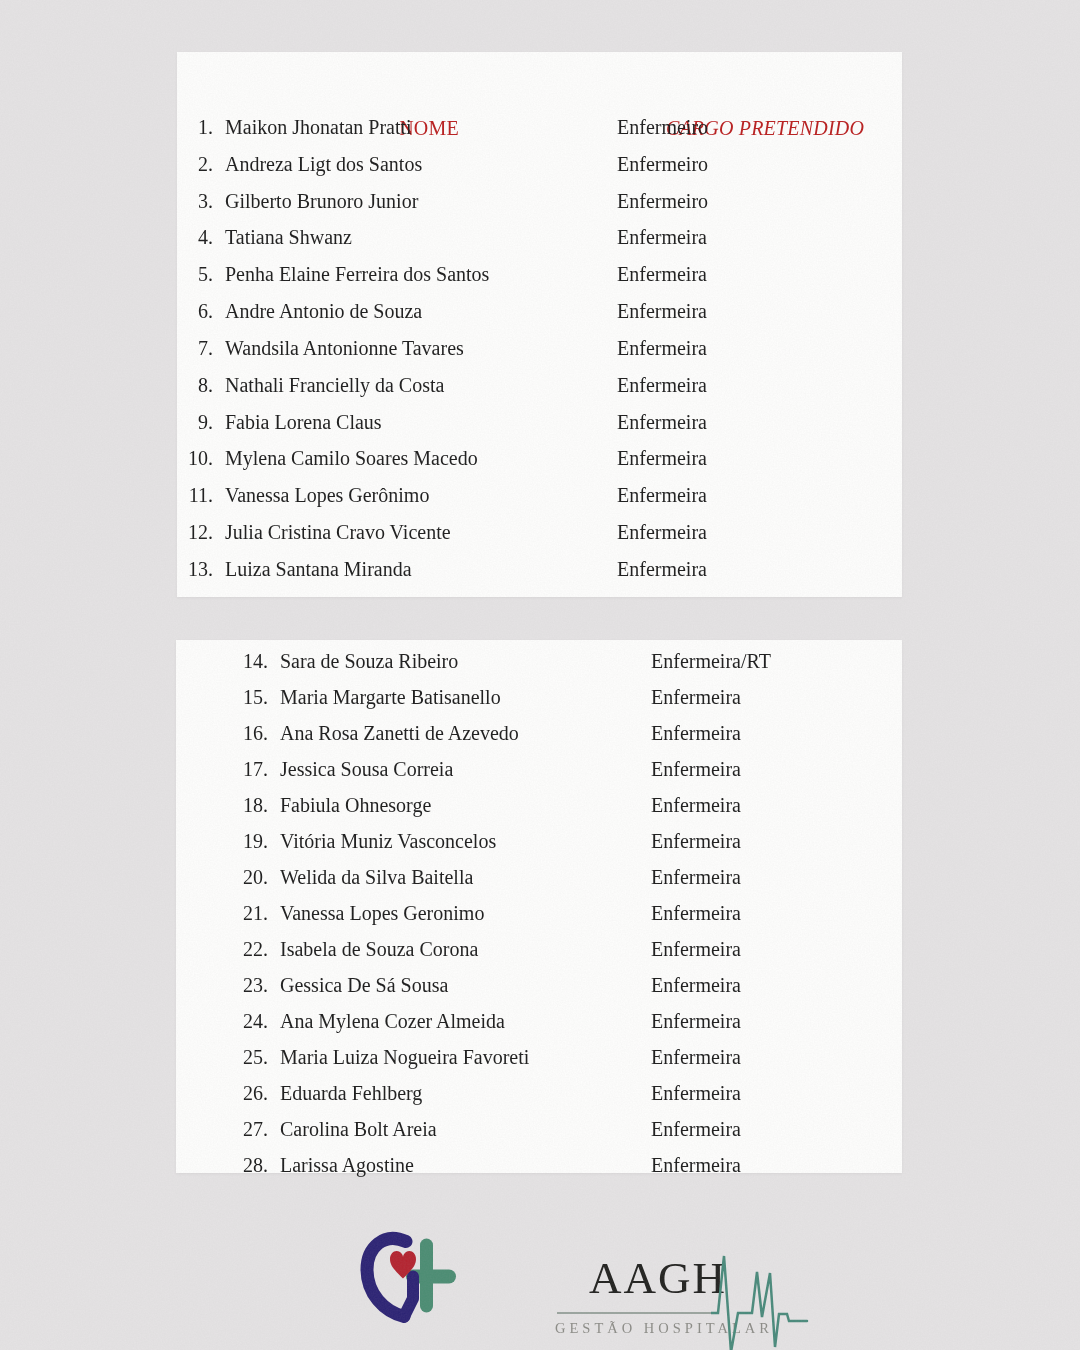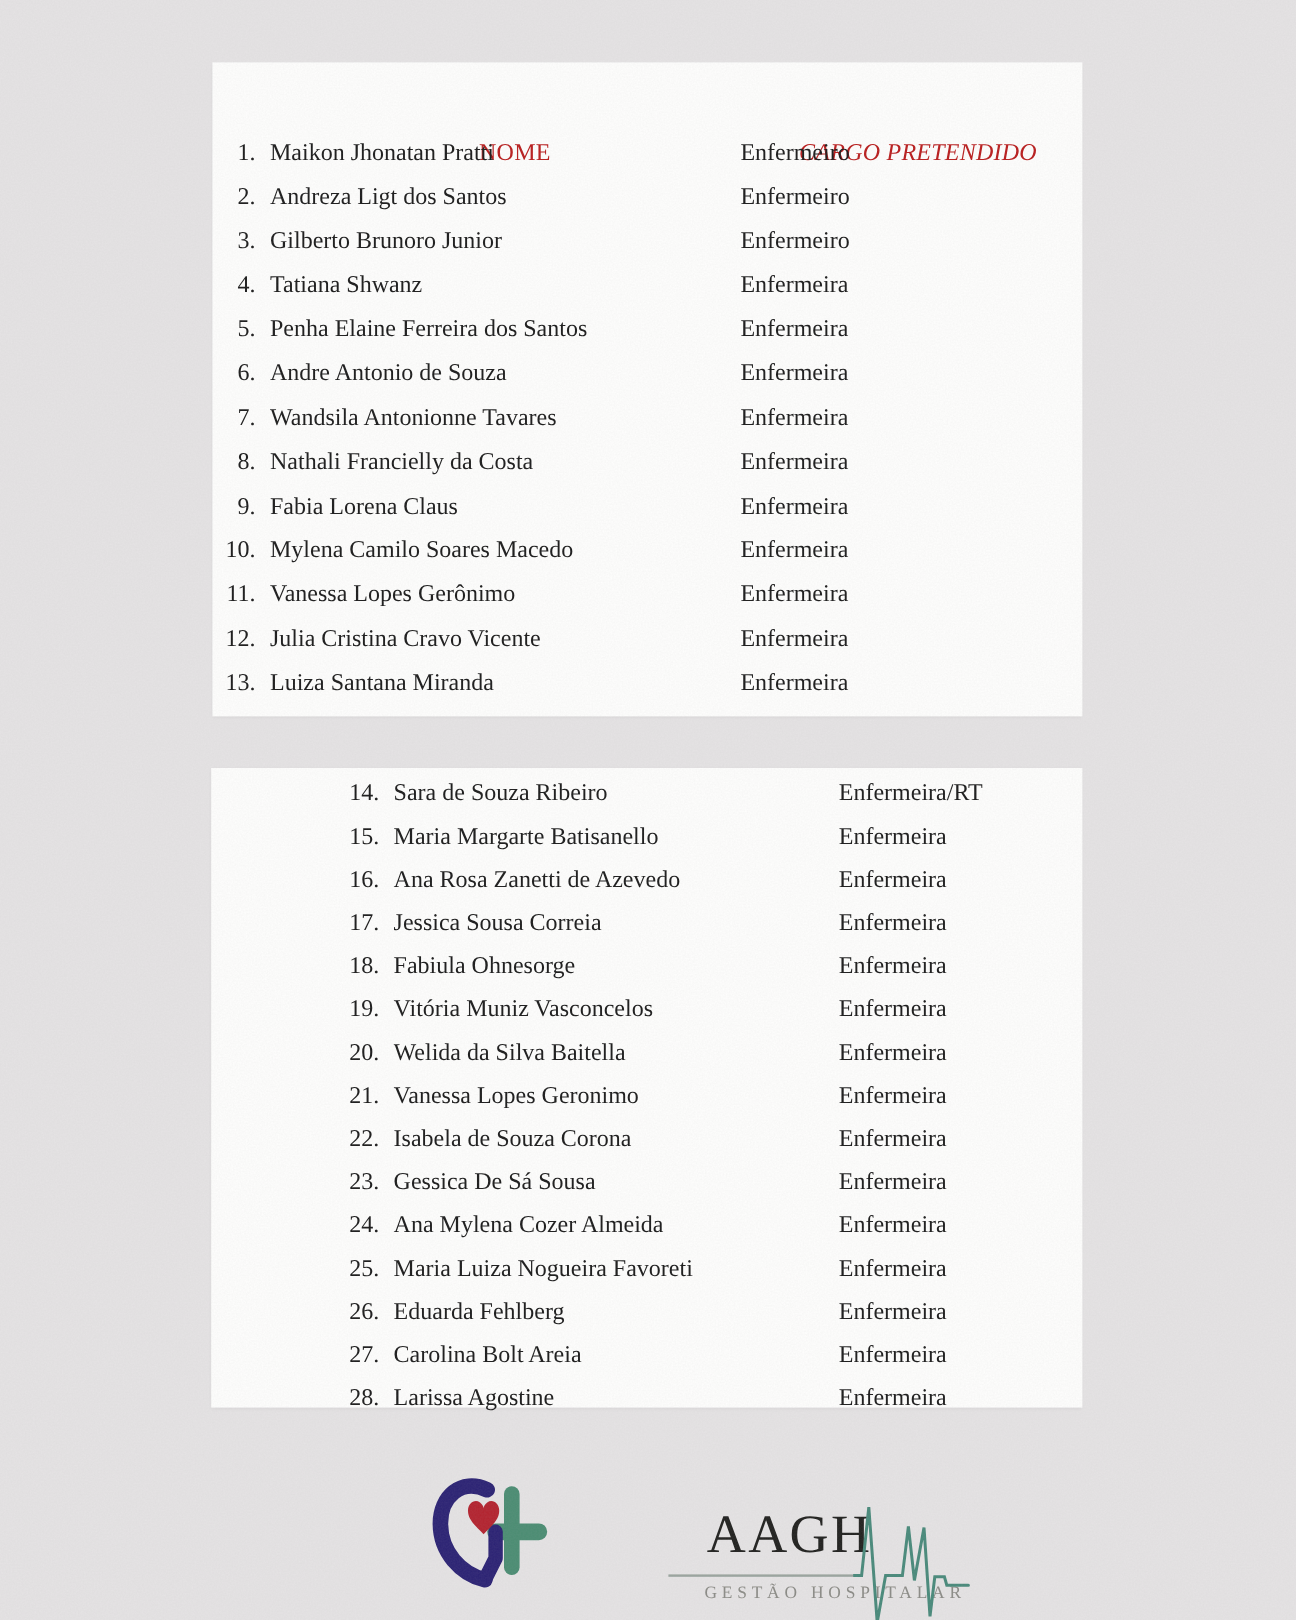--- a/index.html
+++ b/index.html
@@ -49,42 +49,42 @@
   .panel-2 .rows { top: 3px;  }
 
   .row {
     display: grid;
     align-items: center;
     column-gap: 12px;
     color: #1a1a1a;
     font-size: 20px;
   }
   .panel-1 .row { grid-template-columns: 36px 380px 1fr; height: 36.83px; }
-  .panel-2 .row { grid-template-columns: 92px 359px 1fr; height: 36px; padding-left: 48px; }
+  .panel-2 .row { grid-template-columns: 92px 359px 1fr; height: 36px; }
   .row .num  { text-align: right; }
   .row .name { white-space: nowrap; overflow: hidden; }
   .row .role { white-space: nowrap; }
 
   .gplus-logo { position: absolute; left: 358px; top: 1226px; z-index: 3; }
 
   .aagh { position: absolute; left: 553px; top: 1250px; width: 270px; height: 120px; z-index: 3; }
   .aagh-title {
     position: absolute; left: 36px; top: 6px;
     font-size: 45px; line-height: 1; letter-spacing: 2px;
     color: #20201e;
   }
   .aagh-rule {
     position: absolute; left: 4px; top: 62px;
     width: 158px; height: 2px;
     background: #9aa49e;
   }
   .aagh-sub {
     position: absolute; left: 2px; top: 70px;
     font-size: 14.5px; letter-spacing: 4px;
-    color: #8b8b86; white-space: nowrap; margin-left: 32px;
+    color: #8b8b86; white-space: nowrap;
   }
   .ekg { position: absolute; left: 158px; top: 0; }
 </style>
 </head>
 <body>
 
 <div class="page">
 
   <section class="panel panel-1">
     <span class="col-header nome">NOME</span>

